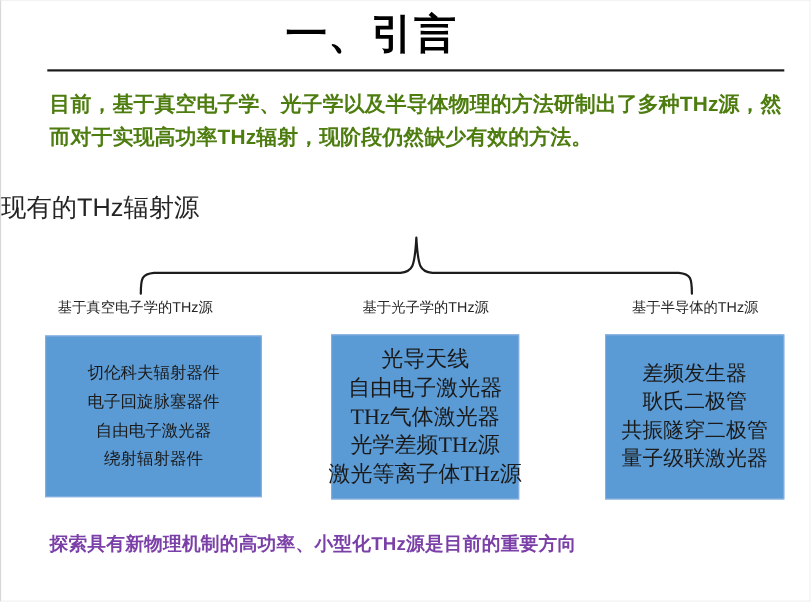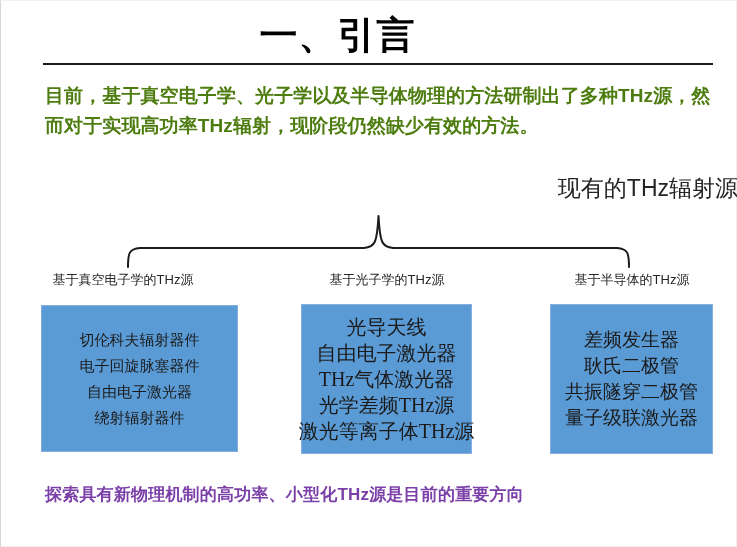--- a/index.html
+++ b/index.html
@@ -26,21 +26,21 @@
     border-bottom: 1px solid #eeeeee;
   }
 
   
   #slide-title {
     position: absolute;
     left: 0;
     top: 12px;
     width: 673px;
     text-align: center;
-    font-family: Liberation Serif, serif;
+    font-family: Liberation Mono, monospace;
     font-size: 38px;
     font-weight: 700;
     letter-spacing: 1px;
     color: #000000;
     line-height: 44px;
   }
 
   #title-rule {
     position: absolute;
     left: 42px;
@@ -64,21 +64,21 @@
     text-align: left;
     letter-spacing: 0.1px;
   }
 
   
   #diagram-heading {
     position: absolute;
     left: 0;
     top: 172px;
     width: 737px;
-    text-align: right;
+    text-align: left;
     font-family: "Liberation Sans", "DejaVu Sans", sans-serif;
     font-size: 23px;
     font-weight: 400;
     color: #242424;
     line-height: 30px;
   }
 
   
   #brace-wrap {
     position: absolute;

